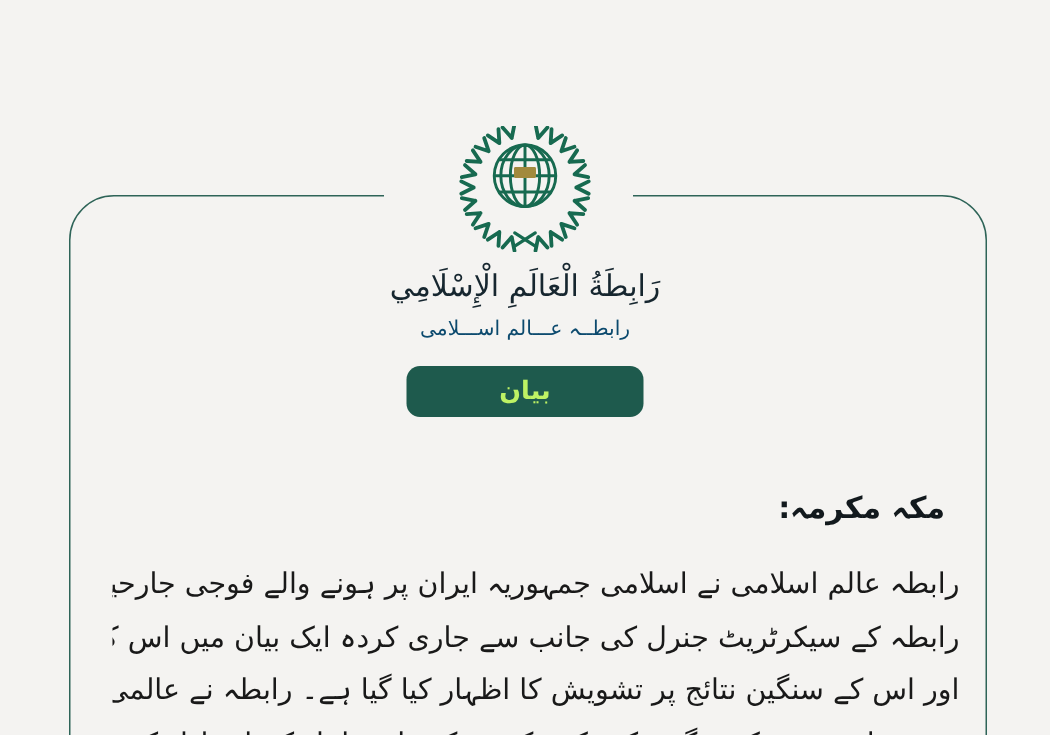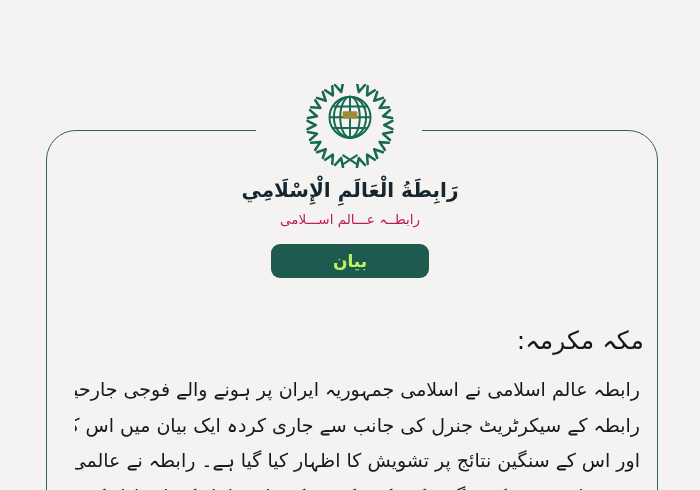--- a/index.html
+++ b/index.html
@@ -22,40 +22,40 @@
     background:#f4f3f1;z-index:2;
   }
 
   .logo-block{
     position:absolute;left:0;right:0;top:84px;z-index:3;
     display:flex;flex-direction:column;align-items:center;
   }
   .emblem{display:block;}
   .org-name-ar{
     margin-top:8px;
-    font-size:20px;font-weight:700;color:#16262f;
+    font-size:20px;font-weight:400;color:#16262f;
     line-height:28px;white-space:nowrap;
   }
   .org-name-ur{
     margin-top:6px;
-    font-size:13.5px;color:#be185d;line-height:19px;white-space:nowrap;
+    font-size:13.5px;color:#0c4a6e;line-height:19px;white-space:nowrap;
   }
   .banner{
     margin-top:15px;
     width:158px;height:34px;border-radius:9px;
     background:#1e5a4d;
     display:flex;align-items:center;justify-content:center;
   }
   .banner-label{
     color:#bef264;font-size:17px;line-height:34px;font-weight:700;
   }
 
   .dateline{
-    position:absolute;top:326px;right:56px;z-index:3;
-    font-size:25px;font-weight:400;color:#12191d;
+    position:absolute;top:326px;right:70px;z-index:3;
+    font-size:20px;font-weight:700;color:#12191d;
   }
   .body-text{
     position:absolute;top:372px;right:60px;left:75px;bottom:0;z-index:3;
     overflow:hidden;
   }
   .body-line{
     direction:rtl;
     font-size:19px;color:#191919;line-height:35.5px;
     text-align:justify;text-align-last:justify;-moz-text-align-last:justify;
     text-justify:inter-word;

